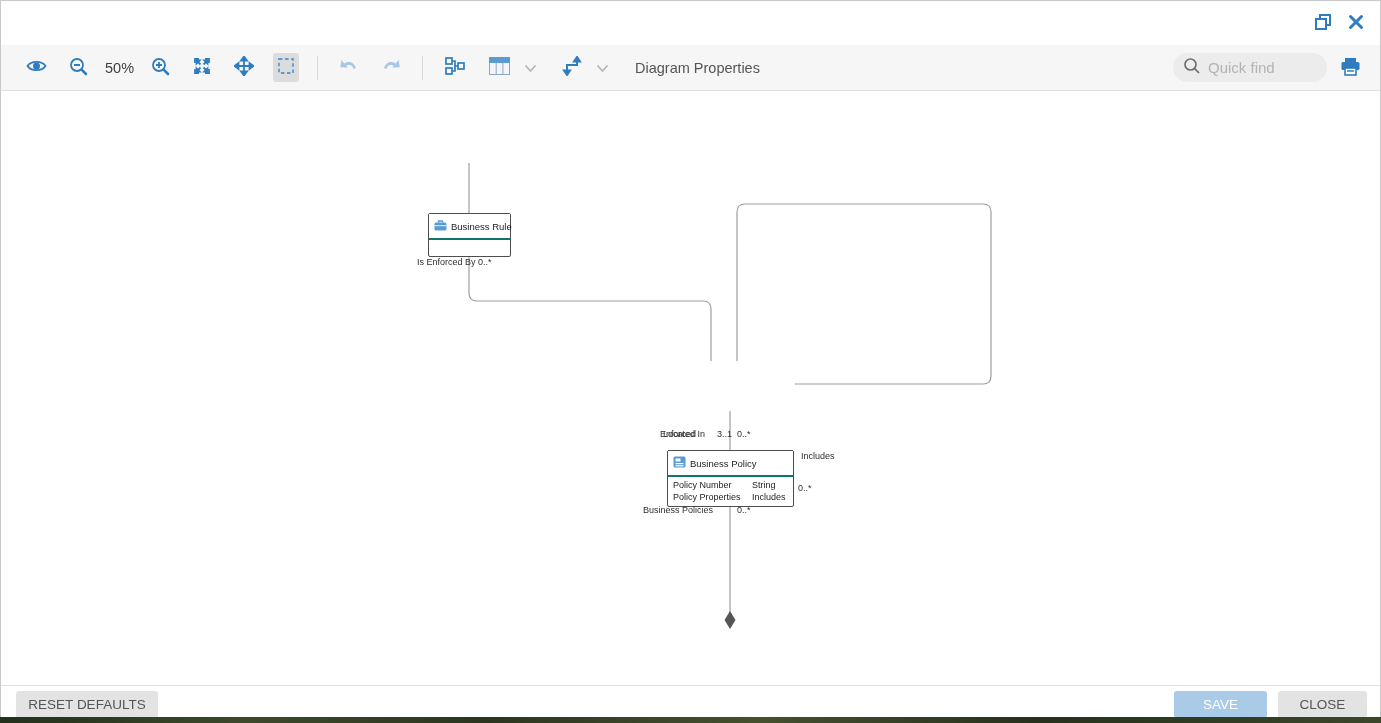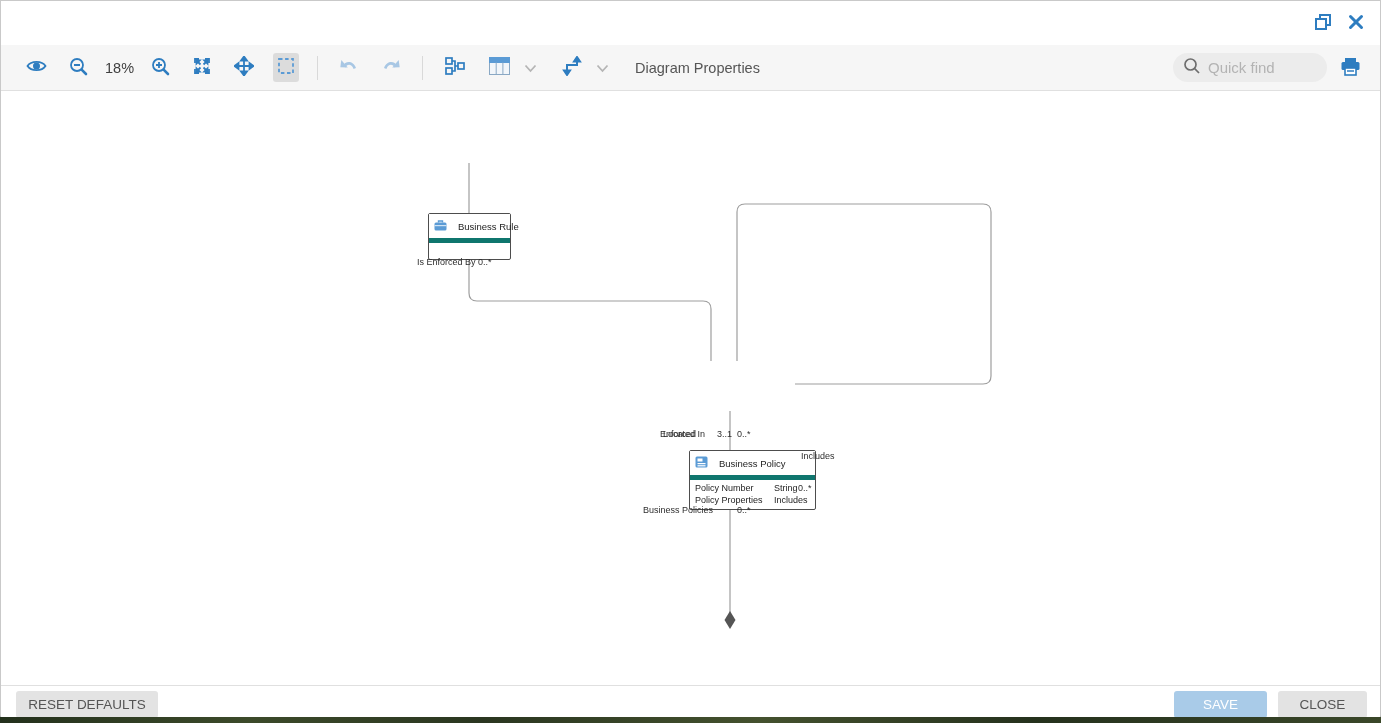--- a/index.html
+++ b/index.html
@@ -29,21 +29,21 @@
               display:flex; align-items:center; padding:0 10px; }
   .quickfind input{ border:none; background:transparent; outline:none; font-family:inherit; font-size:15px; color:#555; width:110px; margin-left:7px;}
   .quickfind input::placeholder{ color:#b3b3b3; }
   .print-btn{ margin-left:10px; margin-right:2px; }
 
   
   .canvas{ position:absolute; left:0; top:90px; width:1381px; height:594px; background:#fff; overflow:hidden; }
   .connectors{ position:absolute; left:0; top:0; pointer-events:none; }
 
   .entity{ position:absolute; background:#fff; border:1px solid #4d4d4d; border-radius:2px; cursor:move; }
-  .entity-header{ display:flex; align-items:center; gap:11px; padding:3px 5px; border-bottom:5px solid #0f766e; background:#fff;}
+  .entity-header{ display:flex; align-items:center; gap:4px; padding:3px 5px; border-bottom:2px solid #0f766e; background:#fff;}
   .entity-title{ font-size:9.5px; color:#1d1d1d; white-space:nowrap; }
   .entity-body{ width:100%; }
   .attr-row{ display:grid; grid-template-columns:79px auto; padding:0 5px; font-size:9px; color:#1d1d1d; line-height:12px; white-space:nowrap;}
 
   .dlabel{ position:absolute; font-size:9px; color:#2e2e2e; white-space:nowrap; }
 
   
   .footer{ position:absolute; left:0; top:684px; width:100%; height:35px; background:#fff; border-top:1px solid #e0e0e0; }
   .btn{ position:absolute; top:5px; height:27px; border:none; border-radius:3px; font-family:inherit;
         font-size:13.5px; cursor:pointer; }
@@ -101,21 +101,21 @@
         <svg width="19" height="19" viewBox="0 0 19 19">
             <g stroke="#2e7dc0" fill="none">
           <circle cx="8" cy="8" r="6" stroke-width="1.8"></circle>
           <line x1="12.6" y1="12.6" x2="17" y2="17" stroke-width="2.6" stroke-linecap="round"></line>
           <line x1="5" y1="8" x2="11" y2="8" stroke-width="1.8"></line>
             </g>
           </svg>
       </span>
     </button>
 
-    <span class="zoom-level">18%</span>
+    <span class="zoom-level">50%</span>
 
     <button class="tb-btn">
       <span>
         <svg width="19" height="19" viewBox="0 0 19 19">
             <g stroke="#2e7dc0" fill="none">
           <circle cx="8" cy="8" r="6" stroke-width="1.8"></circle>
           <line x1="12.6" y1="12.6" x2="17" y2="17" stroke-width="2.6" stroke-linecap="round"></line>
           <line x1="5" y1="8" x2="11" y2="8" stroke-width="1.8"></line>
           <line x1="8" y1="5" x2="8" y2="11" stroke-width="1.8"></line>
             </g>
@@ -285,21 +285,21 @@
             <rect x="0.5" y="2.5" width="12" height="8" rx="1.5" fill="#5b9bd5"></rect>
             <path d="M4.5 2.5 V1 H8.5 V2.5" fill="none" stroke="#5b9bd5" stroke-width="1.4"></path>
             <rect x="0.5" y="5" width="12" height="1.2" fill="#cfe3f4"></rect>
             </svg>
         </span>
         <span class="entity-title">Business Rule</span>
       </div>
       <div class="entity-body" style="height:16px;"></div>
     </div>
 
-    <div class="entity" style="left:666px; top:359px; width:127px;margin-left:22px;">
+    <div class="entity" style="left:666px; top:359px; width:127px;">
       <div class="entity-header">
         <span>
           <svg width="13" height="12" viewBox="0 0 13 12">
             <rect x="0.5" y="0.5" width="12" height="11" rx="1.5" fill="#5b9bd5"></rect>
             <rect x="2.5" y="2.5" width="5" height="3" fill="#fff"></rect>
             <rect x="2.5" y="7" width="8" height="1.2" fill="#fff"></rect>
             <rect x="2.5" y="9.2" width="8" height="1.2" fill="#fff"></rect>
             </svg>
         </span>
         <span class="entity-title">Business Policy</span>

